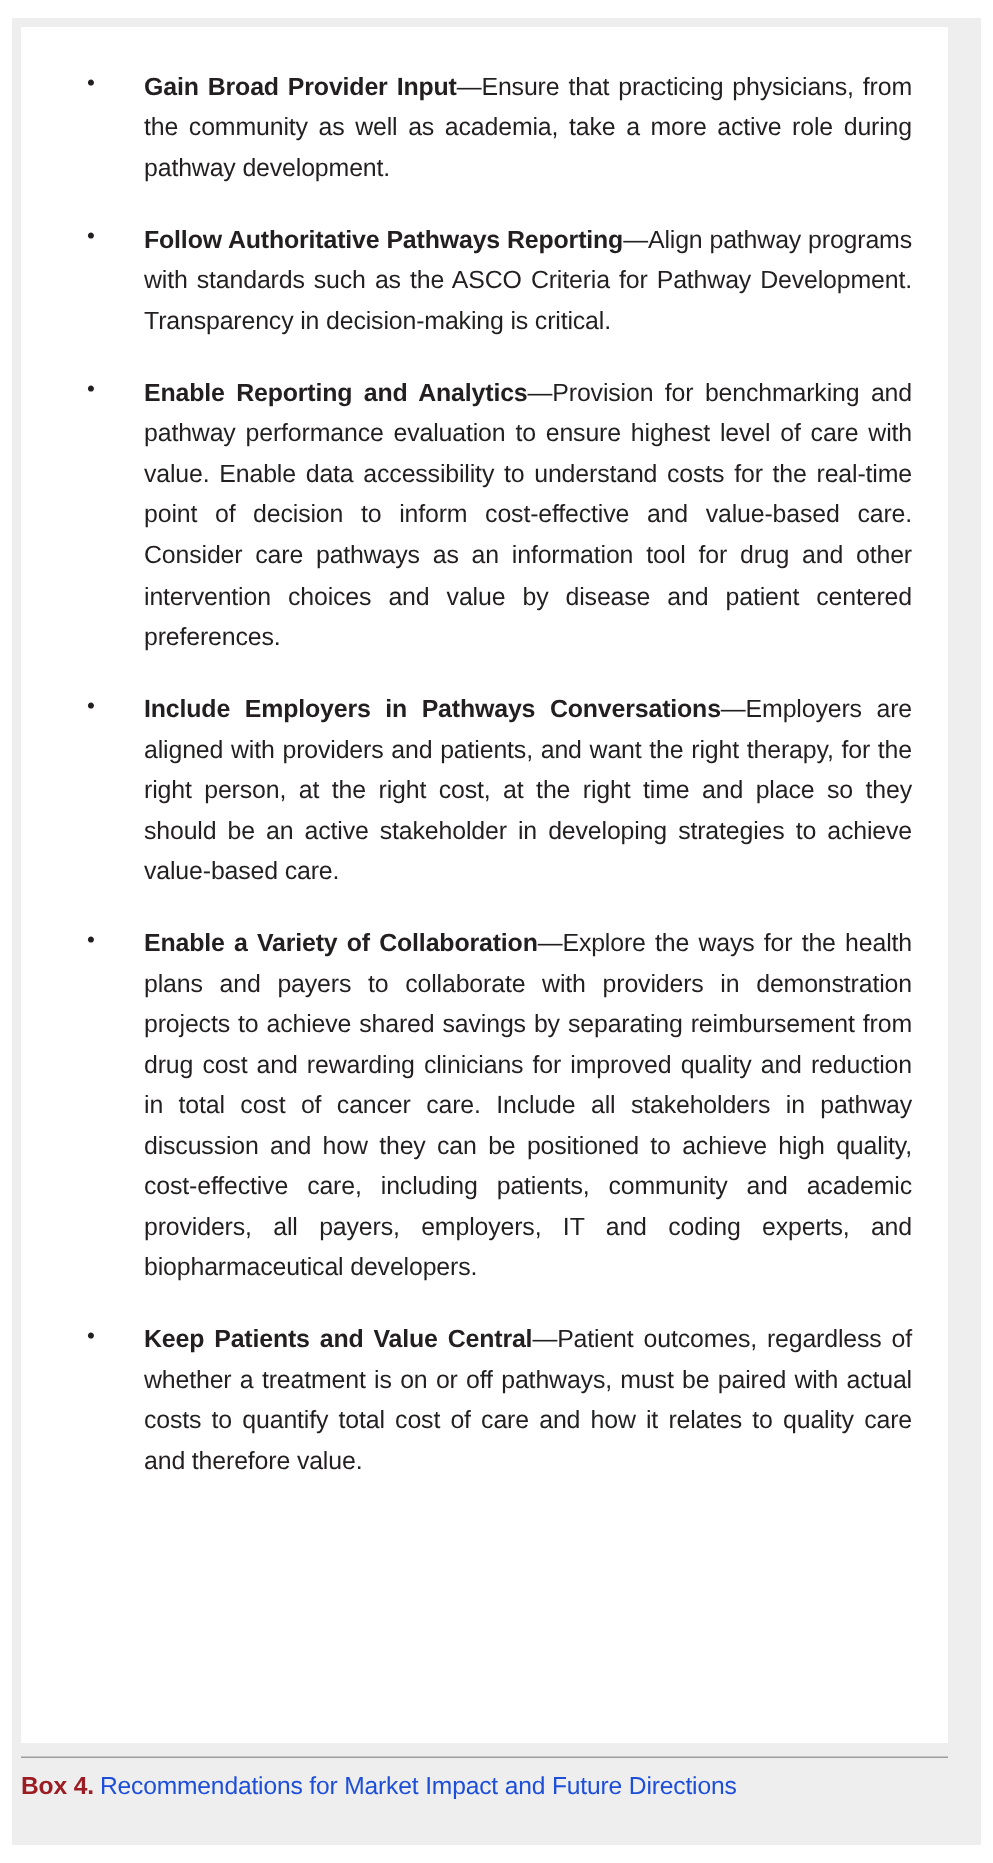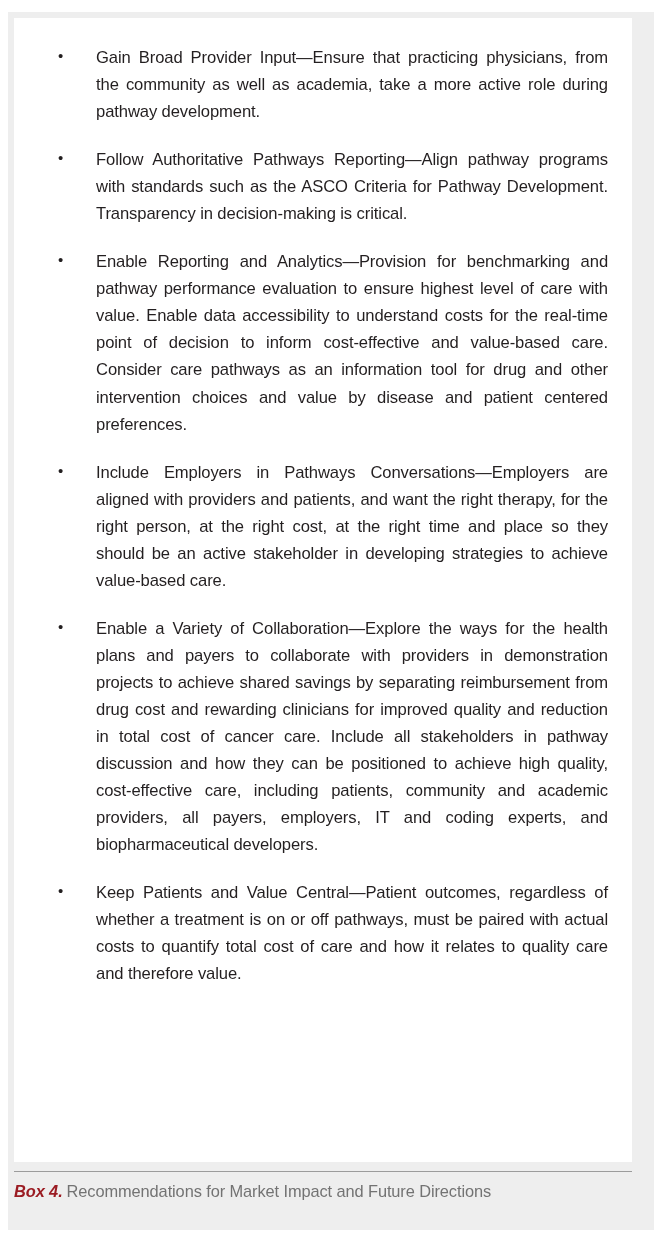--- a/index.html
+++ b/index.html
@@ -69,21 +69,21 @@
   .bullet-marker {
     position: absolute;
     left: 22px;
     top: 0px;
     font-size: 15px;
     line-height: 1.63;
     color: #231f20;
   }
 
   .lead {
-    font-weight: normal;
+    font-weight: bold;
   }
 
   .dash {
     font-weight: normal;
   }
 
   
   .caption-rule {
     position: absolute;
     left: 14px;
@@ -101,24 +101,23 @@
     font-size: 16.4px;
     line-height: 1.2;
     color: #231f20;
     letter-spacing: -0.1px;
   }
 
   .caption .caption-label {
     color: #9b1c23;
     font-weight: bold;
     margin-right: 4px;
-    font-style: italic;
   }
   .caption .caption-text {
-    color: #737373;
+    color: #1d4ed8;
   }
 </style>
 </head>
 <body>
 
 <div class="page">
 
   <div class="box-outer"></div>
 
   <div class="box-inner">

